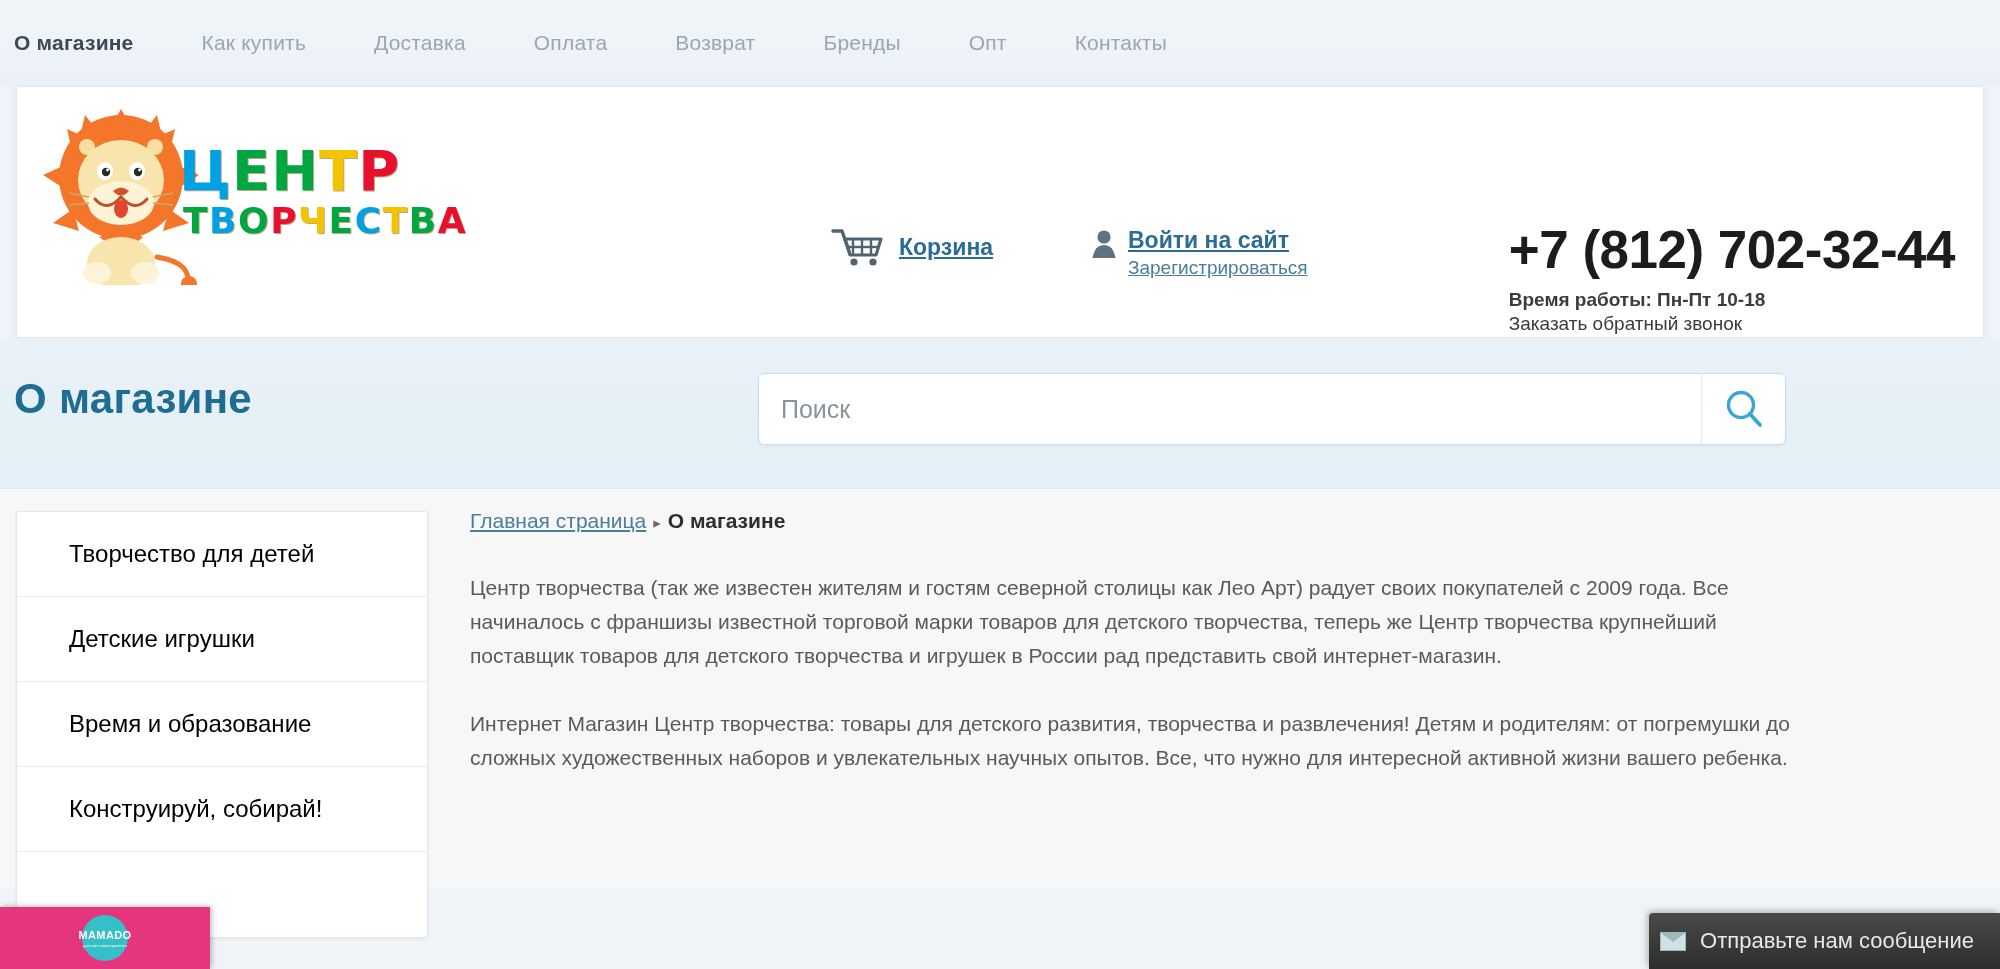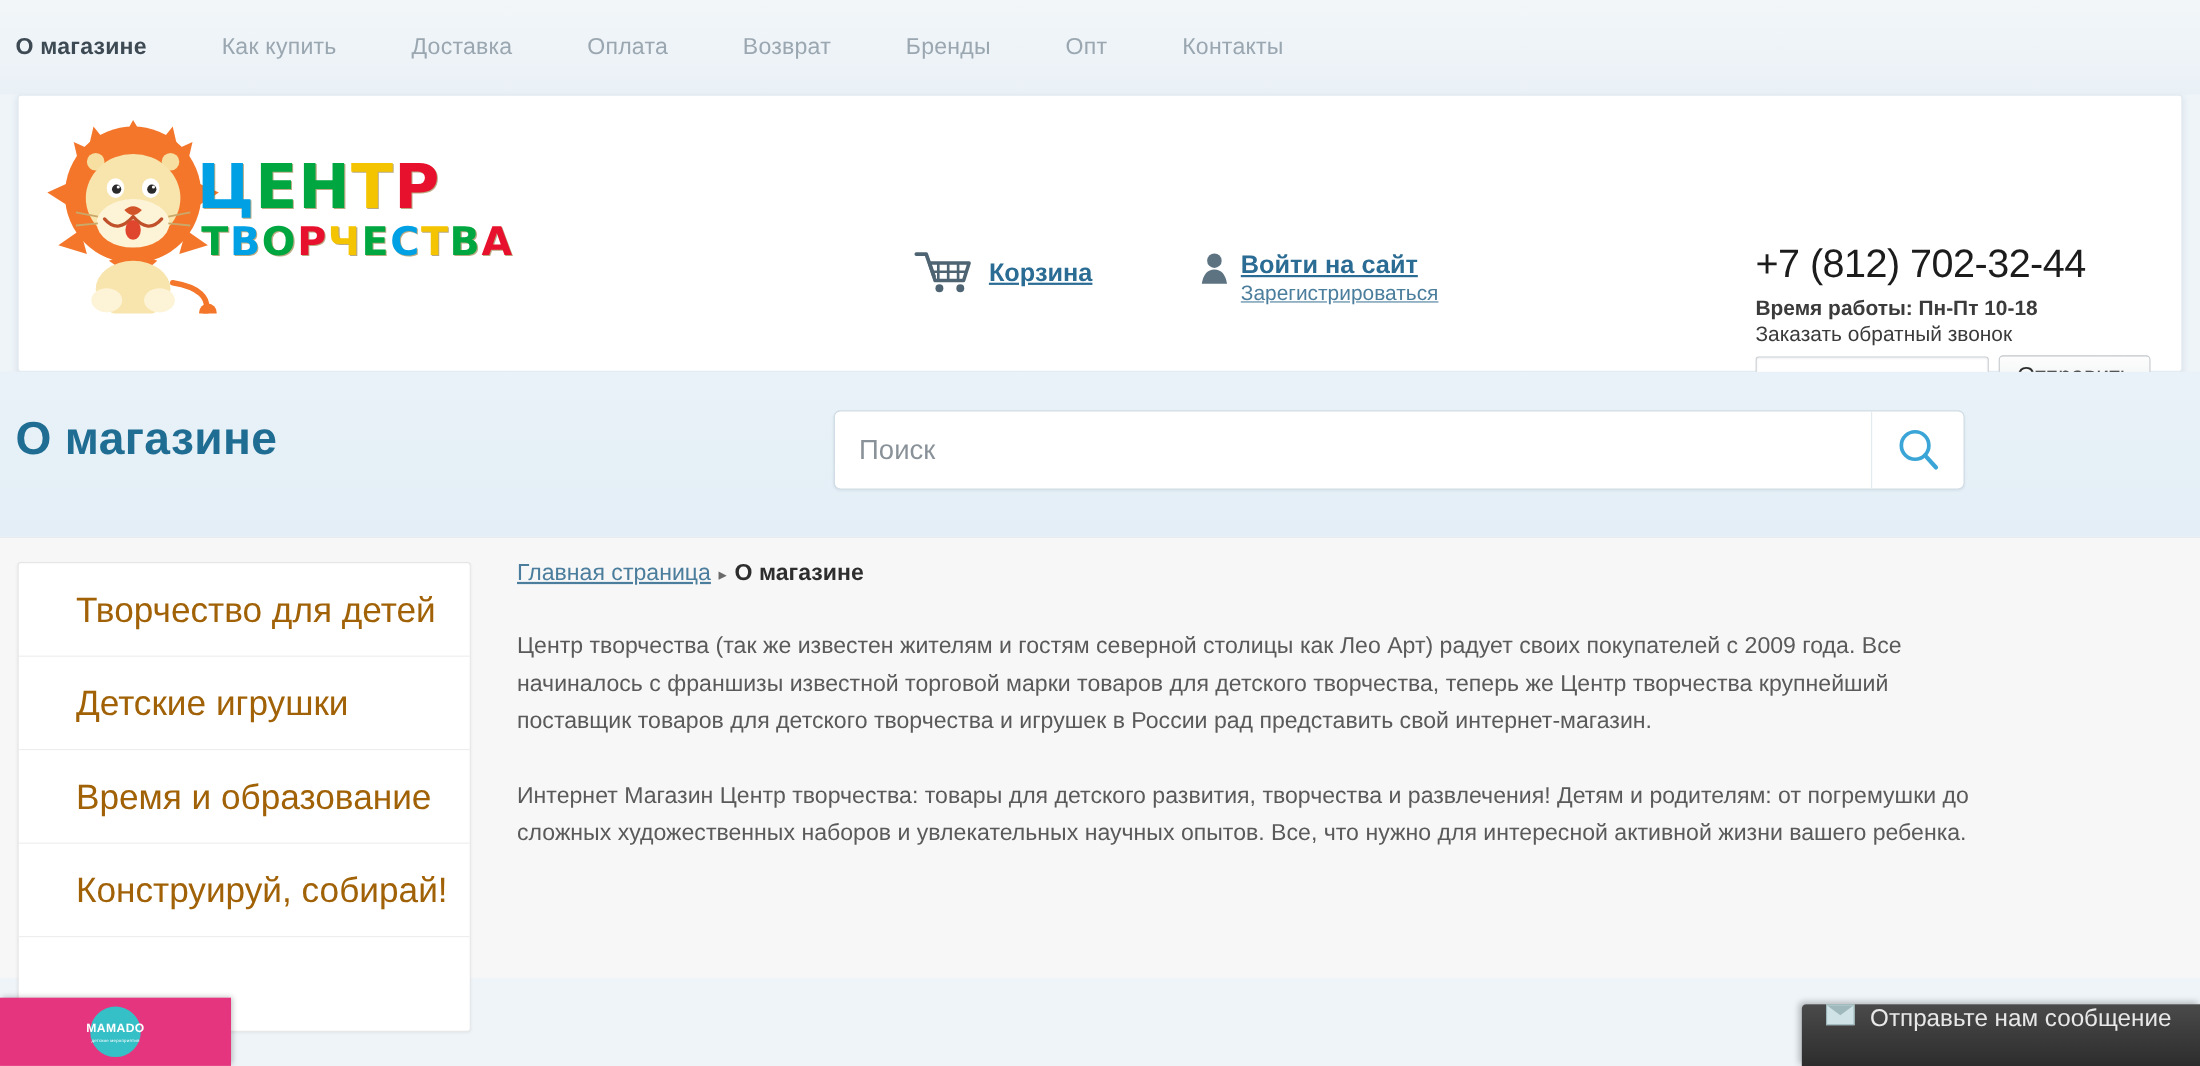--- a/index.html
+++ b/index.html
@@ -133,22 +133,22 @@
   }
 
   
   .phone-block {
     position: absolute;
     right: 28px;
     top: 132px;
     text-align: left;
   }
   .phone-number {
-    font-size: 36px;
-    font-weight: normal;
+    font-size: 53px;
+    font-weight: bold;
     color: #1c1c1c;
     letter-spacing: -0.5px;
     white-space: nowrap;
   }
   .work-hours {
     font-size: 19px;
     color: #3b3b3b;
     margin-top: 9px;
     font-weight: bold;
   }
@@ -256,22 +256,22 @@
     background: #fff;
     border: 1px solid #e6e6e6;
     border-radius: 3px;
     box-shadow: 0 1px 3px rgba(0,0,0,.06);
   }
   .side-item {
     height: 85px;
     display: flex;
     align-items: center;
     padding-left: 52px;
-    font-size: 32px;
-    color: #a16207;
+    font-size: 24px;
+    color: #000000;
     border-bottom: 1px solid #ededed;
     cursor: pointer;
     white-space: nowrap;
   }
   .side-item:last-child { border-bottom: 0; }
 
   .article {
     position: absolute;
     left: 470px;
     top: 20px;
@@ -336,22 +336,23 @@
 
   
   .chat-widget {
     position: absolute;
     right: 0;
     bottom: 0;
     height: 56px;
     background: linear-gradient(to bottom, #4a4a4a 0%, #2d2d2d 100%);
     border-top-left-radius: 4px;
     display: flex;
+    align-items: center;
     gap: 14px;
-    padding: 0 26px 0 22px;
+    padding: 0 26px 0 11px;
     box-shadow: -2px -2px 6px rgba(0,0,0,.25);
     cursor: pointer;
     z-index: 30;
   }
   .chat-label {
     color: #e8e8e8;
     font-size: 22px;
     white-space: nowrap;
   }
   .envelope {

